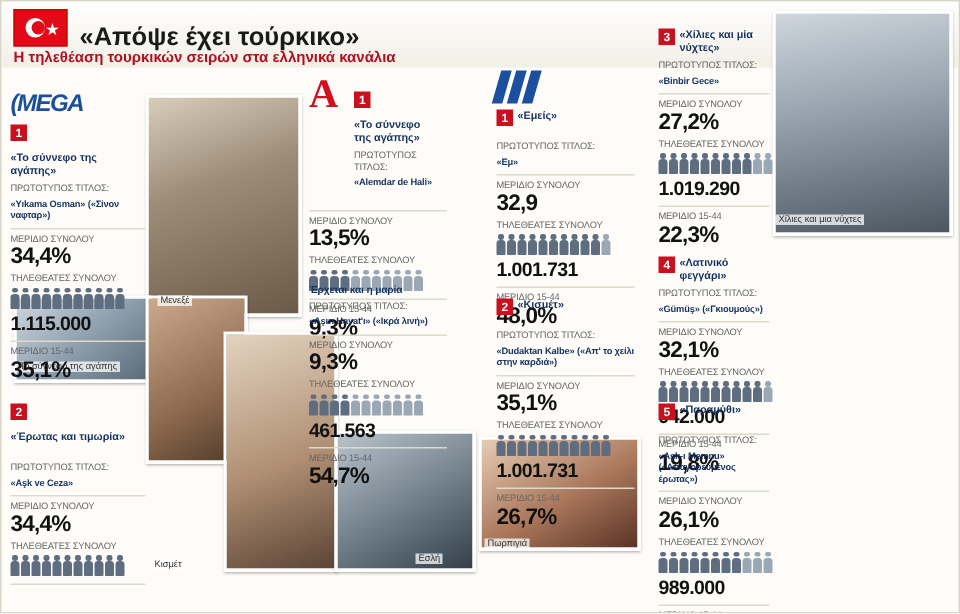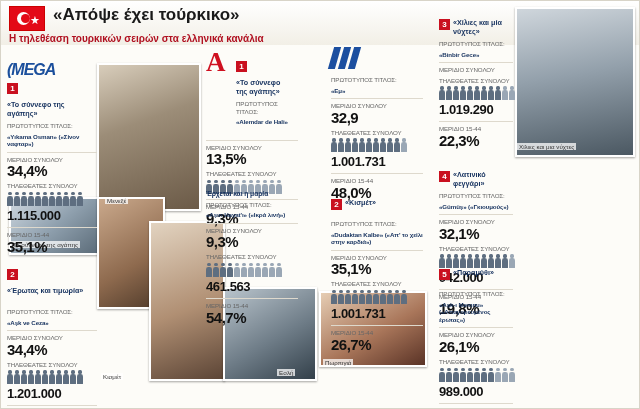--- a/index.html
+++ b/index.html
@@ -48,21 +48,21 @@
   }
   #flag .star {
     position: absolute;
     left: 20px; top: 8px;
     color: #ffffff;
     font-size: 11px;
     line-height: 11px;
   }
   #main-title {
     position: absolute;
-    left: 52px; top: 4px;
+    left: 52px; top: 14px;
     font-size: 17px;
     font-weight: bold;
     color: #1a1a1a;
     letter-spacing: 0px;
   }
   #subtitle {
     position: absolute;
     left: 8px; top: 32px;
     font-size: 10px;
     color: #b01020;
@@ -297,21 +297,20 @@
       <span class="person dark"><span class="head"></span><span class="body"></span></span>
       <span class="person dark"><span class="head"></span><span class="body"></span></span>
       <span class="person dark"><span class="head"></span><span class="body"></span></span>
       <span class="person dark"><span class="head"></span><span class="body"></span></span>
       <span class="person dark"><span class="head"></span><span class="body"></span></span>
       <span class="person dark"><span class="head"></span><span class="body"></span></span>
       <span class="person dark"><span class="head"></span><span class="body"></span></span>
       <span class="person dark"><span class="head"></span><span class="body"></span></span>
       <span class="person dark"><span class="head"></span><span class="body"></span></span>
     </div>
-    <div class="bignum">1.201.000</div>
     <div class="divider"></div>
 
   </div>
 
   <div class="entry" id="a1" style="left:205px; top:60px; width:92px;">
     <div style="margin-left:30px;">
       <span class="rank">1</span><span class="show-title" style="max-width:56px;">«Το σύννεφο της αγάπης»</span>
     </div>
     <div class="label-small" style="margin-left:30px;">ΠΡΩΤΟΤΥΠΟΣ ΤΙΤΛΟΣ:</div>
     <div class="label-small" style="margin-left:30px;color:#15315e;font-weight:bold;">«Alemdar de Hali»</div>
@@ -358,20 +357,23 @@
       <span class="person"><span class="head"></span><span class="body"></span></span>
       <span class="person"><span class="head"></span><span class="body"></span></span>
     </div>
     <div class="bignum">461.563</div>
     <div class="divider"></div>
     <div class="label-small">ΜΕΡΙΔΙΟ 15-44</div>
     <div class="pct">54,7%</div>
   </div>
 
   <div class="entry" id="p1" style="left:330px; top:72px; width:92px;">
+    <div>
+      <span class="rank">1</span><span class="show-title">«Εμείς»</span>
+    </div>
     <div class="label-small">ΠΡΩΤΟΤΥΠΟΣ ΤΙΤΛΟΣ:</div>
     <div class="label-small" style="color:#15315e;font-weight:bold;">«Εμ»</div>
     <div class="divider"></div>
     <div class="label-small">ΜΕΡΙΔΙΟ ΣΥΝΟΛΟΥ</div>
     <div class="pct">32,9</div>
     <div class="label-small">ΤΗΛΕΘΕΑΤΕΣ ΣΥΝΟΛΟΥ</div>
     <div class="people">
       <span class="person dark"><span class="head"></span><span class="body"></span></span>
       <span class="person dark"><span class="head"></span><span class="body"></span></span>
       <span class="person dark"><span class="head"></span><span class="body"></span></span>
@@ -420,20 +422,21 @@
   </div>
 
   <div class="entry" id="r3" style="left:438px; top:18px; width:74px;">
     <div>
       <span class="rank">3</span><span class="show-title" style="max-width:58px;">«Χίλιες και μία νύχτες»</span>
     </div>
     <div class="label-small">ΠΡΩΤΟΤΥΠΟΣ ΤΙΤΛΟΣ:</div>
     <div class="label-small" style="color:#15315e;font-weight:bold;">«Binbir Gece»</div>
     <div class="divider"></div>
     <div class="label-small">ΜΕΡΙΔΙΟ ΣΥΝΟΛΟΥ</div>
+    <div class="pct">27,2%</div>
     <div class="label-small">ΤΗΛΕΘΕΑΤΕΣ ΣΥΝΟΛΟΥ</div>
     <div class="people">
       <span class="person dark"><span class="head"></span><span class="body"></span></span>
       <span class="person dark"><span class="head"></span><span class="body"></span></span>
       <span class="person dark"><span class="head"></span><span class="body"></span></span>
       <span class="person dark"><span class="head"></span><span class="body"></span></span>
       <span class="person dark"><span class="head"></span><span class="body"></span></span>
       <span class="person dark"><span class="head"></span><span class="body"></span></span>
       <span class="person dark"><span class="head"></span><span class="body"></span></span>
       <span class="person dark"><span class="head"></span><span class="body"></span></span>

